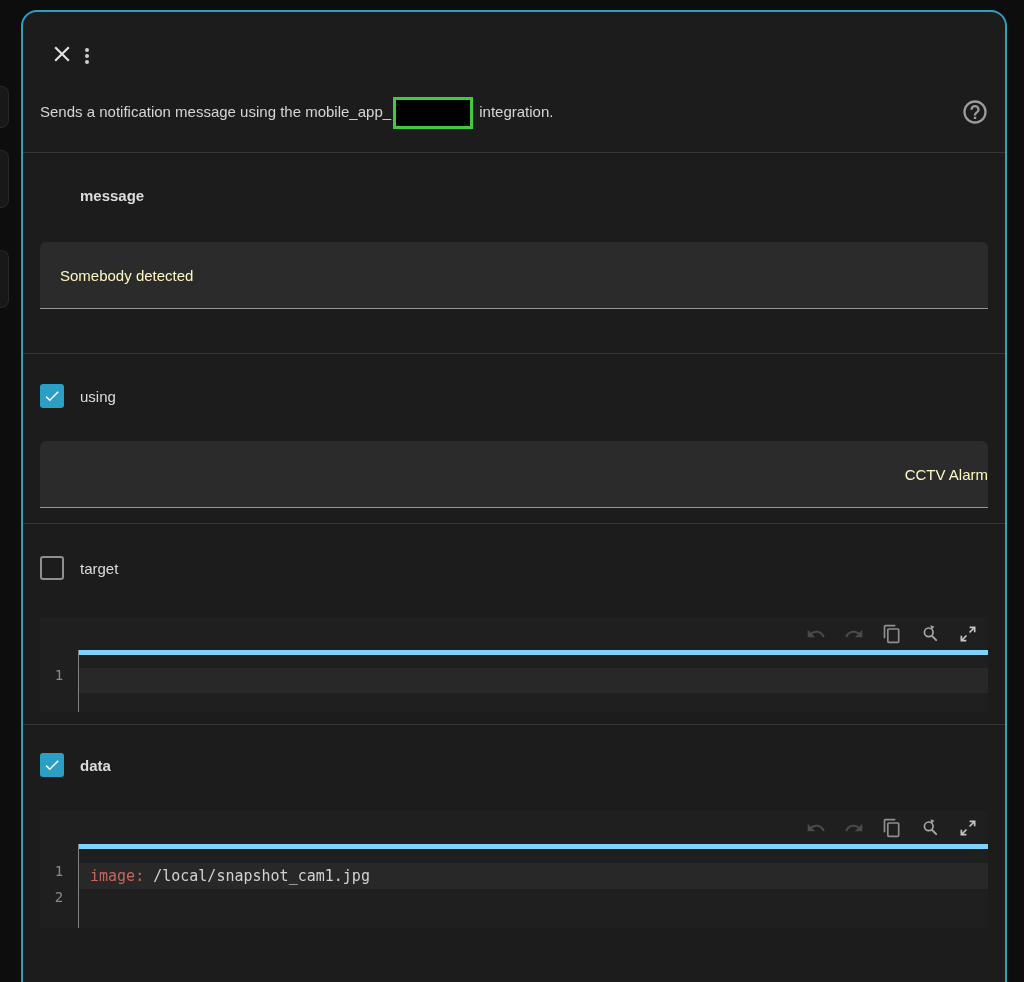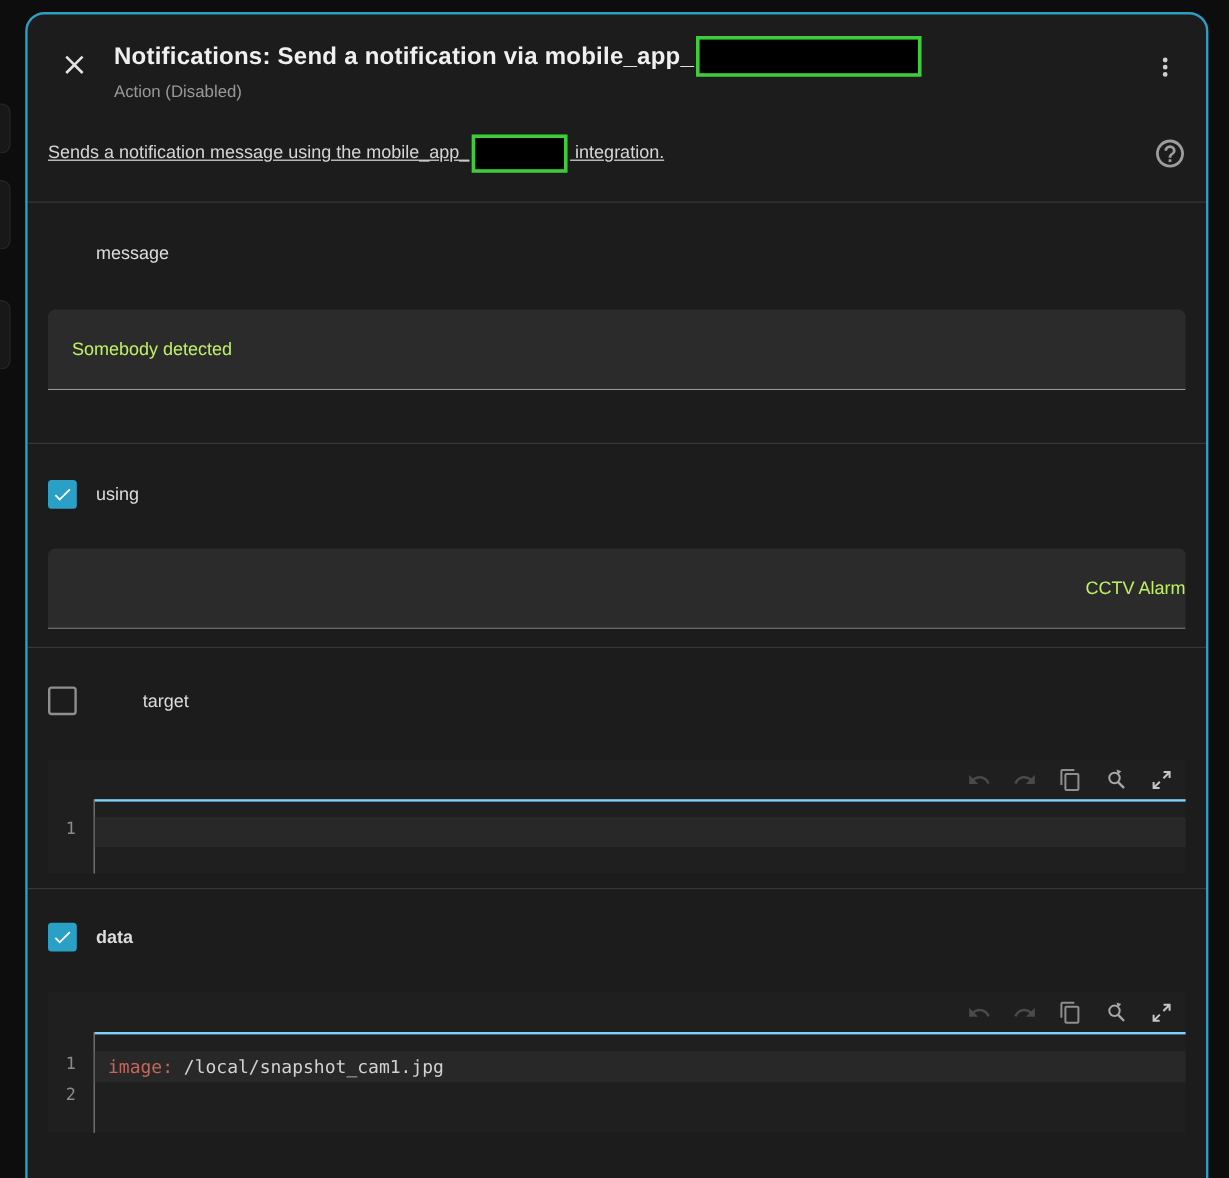--- a/index.html
+++ b/index.html
@@ -39,67 +39,67 @@
   .redact {
     display:inline-block; background:#000;
     border:3px solid #3ecb3c;
   }
   .redact.big { width:188px; height:34px; margin-left:2px; }
   .redact.inline { width:80px; height:32px; vertical-align:middle; margin:0 2px; }
   .dlg-subtitle { font-size:14px; color:#999; margin-top:2px; }
   .kebab-btn { width:24px; height:24px; margin-top:16px; color:#cfcfcf; }
 
   
-  .desc-row { display:flex; align-items:center; margin-top:26px; padding:0 16px 0 17px; margin-bottom:22px;text-decoration:underline; }
+  .desc-row { display:flex; align-items:center; margin-top:26px; padding:0 16px 0 17px; margin-bottom:22px; }
   .desc-text { flex:1; font-size:15px; color:#d6d6d6; line-height:36px; }
   .help-btn { width:28px; height:28px; color:#9c9c9c; flex:0 0 auto; }
 
   .divider { border-top:1px solid rgba(255,255,255,.12); width:100%; }
 
   
   .section { padding:0 17px; }
   .field-label { font-size:15px; color:#dcdcdc; }
-  .lone-label { margin-top:34px; margin-left:40px; }
+  .lone-label { margin-top:34px; margin-left:40px;font-weight:bold; }
   .check-row { display:flex; align-items:center; height:24px; }
   .checkbox {
     width:24px; height:24px; border-radius:3px; cursor:pointer;
     display:flex; align-items:center; justify-content:center; flex:0 0 auto;
   }
   .checkbox.checked { background:#2ba0c6; }
   .checkbox.unchecked { background:transparent; border:2px solid #8f8f8f; }
   .check-row .field-label { margin-left:16px; }
 
   .text-input {
     height:67px; background:#2b2b2b; border-radius:6px 6px 0 0;
     border-bottom:1px solid #969696;
     display:flex; align-items:center; padding-left:20px;
-    font-size:15px; color:#bef264; cursor:text;
+    font-size:15px; color:#fef9c3; cursor:text;
   }
   .msg-input { margin-top:38px; margin-bottom:44px; }
   .title-input { margin-top:33px; margin-bottom:15px;justify-content:flex-end; }
   .row-title { margin-top:30px; }
-  .row-target { margin-top:32px;gap:39px; }
+  .row-target { margin-top:32px; }
   .row-data { margin-top:28px;font-weight:bold; }
 
   
   .editor { background:#1f1f1f; }
   .editor-target { margin-top:37px; margin-bottom:12px; }
   .editor-data { margin-top:34px; }
   .editor-toolbar { height:33px; display:flex; justify-content:flex-end; align-items:center; gap:18px; padding-right:10px; }
   .tool-btn { width:20px; height:20px; }
   .tool-dim { color:#4a4a4a; }
   .tool-mid { color:#8f8f8f; }
   .tool-lit { color:#a8a8a8; }
   .tool-bright { color:#c6c6c6; }
   .editor-body { display:flex; font-family:"DejaVu Sans Mono", monospace; }
   .gutter {
     width:39px; border-right:1px solid #828282; flex:0 0 auto;
     text-align:center; color:#8a8a8a; font-size:14px;
   }
-  .codearea { flex:1; border-top:2px solid #7dd3fc; color:#d2d2d2; font-size:15px; cursor:text; }
+  .codearea { flex:1; border-top:5px solid #7dd3fc; color:#d2d2d2; font-size:15px; cursor:text; }
   .editor-target .editor-body { height:62px; }
   .editor-target .gutter, .editor-target .codearea { padding-top:13px; }
   .editor-target .code-line, .editor-target .gutter-line { height:25px; line-height:25px; }
   .editor-data .editor-body { height:84px; }
   .editor-data .gutter, .editor-data .codearea { padding-top:14px; }
   .editor-data .code-line, .editor-data .gutter-line { height:26px; line-height:26px; }
   .code-line { padding-left:11px; white-space:pre; }
   .code-line.active { background:#282828; }
   .yaml-key { color:#c4675a; }
   .yaml-value { color:#d2d2d2; margin-left:.6em; }
@@ -114,27 +114,20 @@
 <div class="bg-shape s3"></div>
 
 <div class="dialog">
 
   <header class="dlg-header">
     <button class="icon-btn close-btn" aria-label="close">
       <svg viewBox="0 0 24 24">
           <path fill="currentColor" d="M19,6.41L17.59,5L12,10.59L6.41,5L5,6.41L10.59,12L5,17.59L6.41,19L12,13.41L17.59,19L19,17.59L13.41,12L19,6.41Z"></path>
         </svg>
     </button>
-    <div class="titles">
-      <div class="title-row">
-        <h1 class="dlg-title">Notifications: Send a notification via mobile_app_</h1>
-        <span class="redact big"></span>
-      </div>
-      <div class="dlg-subtitle">Action (Disabled)</div>
-    </div>
     <button class="icon-btn kebab-btn" aria-label="more options">
       <svg viewBox="0 0 24 24">
           <path fill="currentColor" d="M12,16A2,2 0 0,1 14,18A2,2 0 0,1 12,20A2,2 0 0,1 10,18A2,2 0 0,1 12,16M12,10A2,2 0 0,1 14,12A2,2 0 0,1 12,14A2,2 0 0,1 10,12A2,2 0 0,1 12,10M12,4A2,2 0 0,1 14,6A2,2 0 0,1 12,8A2,2 0 0,1 10,6A2,2 0 0,1 12,4Z"></path>
         </svg>
     </button>
   </header>
 
   <section class="desc-row">
     <p class="desc-text"><span>Sends a notification message using the mobile_app_</span><span class="redact inline"></span><span> integration.</span></p>
     <button class="icon-btn help-btn" aria-label="help">

